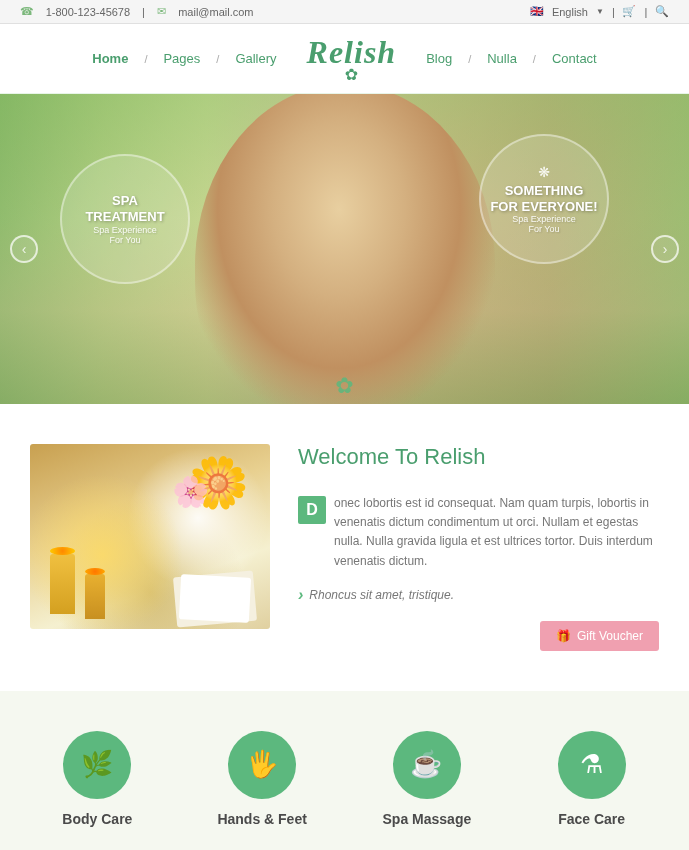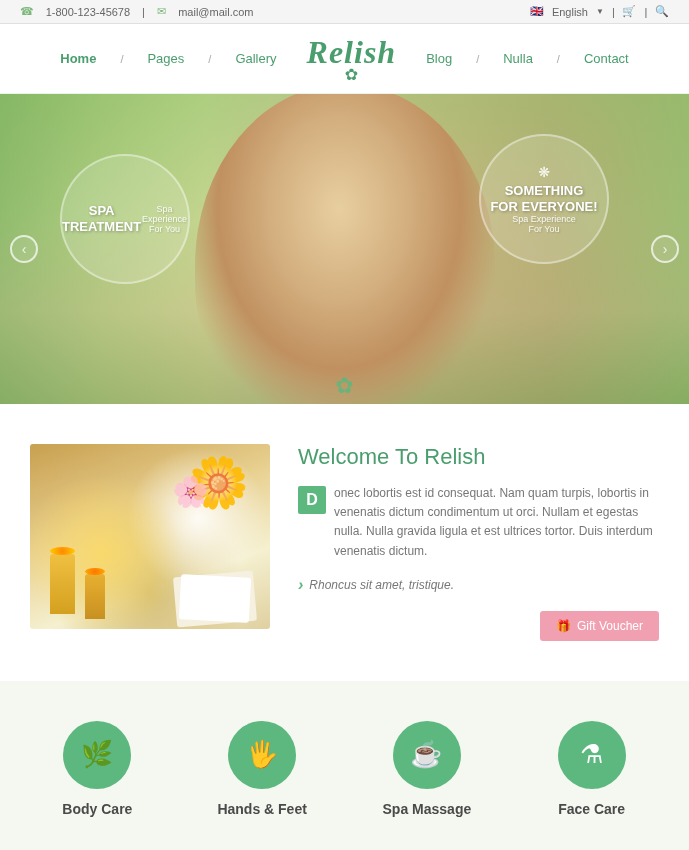--- a/index.html
+++ b/index.html
@@ -27,21 +27,21 @@
       display: flex;
       align-items: center;
       justify-content: center;
       gap: 0;
       border-bottom: 1px solid #e8f5e8;
       position: relative;
     }
     .nav-links {
       display: flex;
       align-items: center;
-      gap: 14px;
+      gap: 6px;
       font-size: 13px;
     }
     .nav-link {
       color: #4a9e6e;
       text-decoration: none;
       padding: 4px 10px;
       cursor: pointer;
     }
     .nav-link.active { color: #4a9e6e; font-weight: bold; }
     .nav-sep { color: #aaa; font-size: 11px; }
@@ -82,21 +82,21 @@
     .hero-circle-left {
       position: absolute;
       left: 60px;
       top: 60px;
       width: 130px;
       height: 130px;
       border-radius: 50%;
       background: rgba(255,255,255,0.15);
       border: 2px solid rgba(255,255,255,0.4);
       display: flex;
-      flex-direction: row;
+      flex-direction: column;
       align-items: center;
       justify-content: center;
       color: #fff;
       text-align: center;
     }
     .hero-circle-right {
       position: absolute;
       right: 80px;
       top: 40px;
       width: 130px;
@@ -196,21 +196,21 @@
         radial-gradient(circle at 30% 60%, rgba(255,220,100,0.8) 0%, transparent 40%),
         radial-gradient(circle at 70% 40%, rgba(255,255,255,0.9) 0%, transparent 35%),
         radial-gradient(circle at 50% 80%, rgba(200,170,80,0.7) 0%, transparent 50%),
         linear-gradient(160deg, #c8a050, #e8d090 40%, #f5f0d0 70%, #e0d0a0);
     }
     .welcome-content { flex: 1; }
     .welcome-title {
       font-size: 22px;
       color: #4a9e6e;
       font-weight: 300;
-      margin-bottom: 14px;
+      margin-bottom: 24px;
     }
     .welcome-dropcap-para {
       font-size: 12px;
       color: #777;
       line-height: 1.6;
       margin-bottom: 12px;
       display: flex;
       gap: 8px;
     }
     .dropcap {

